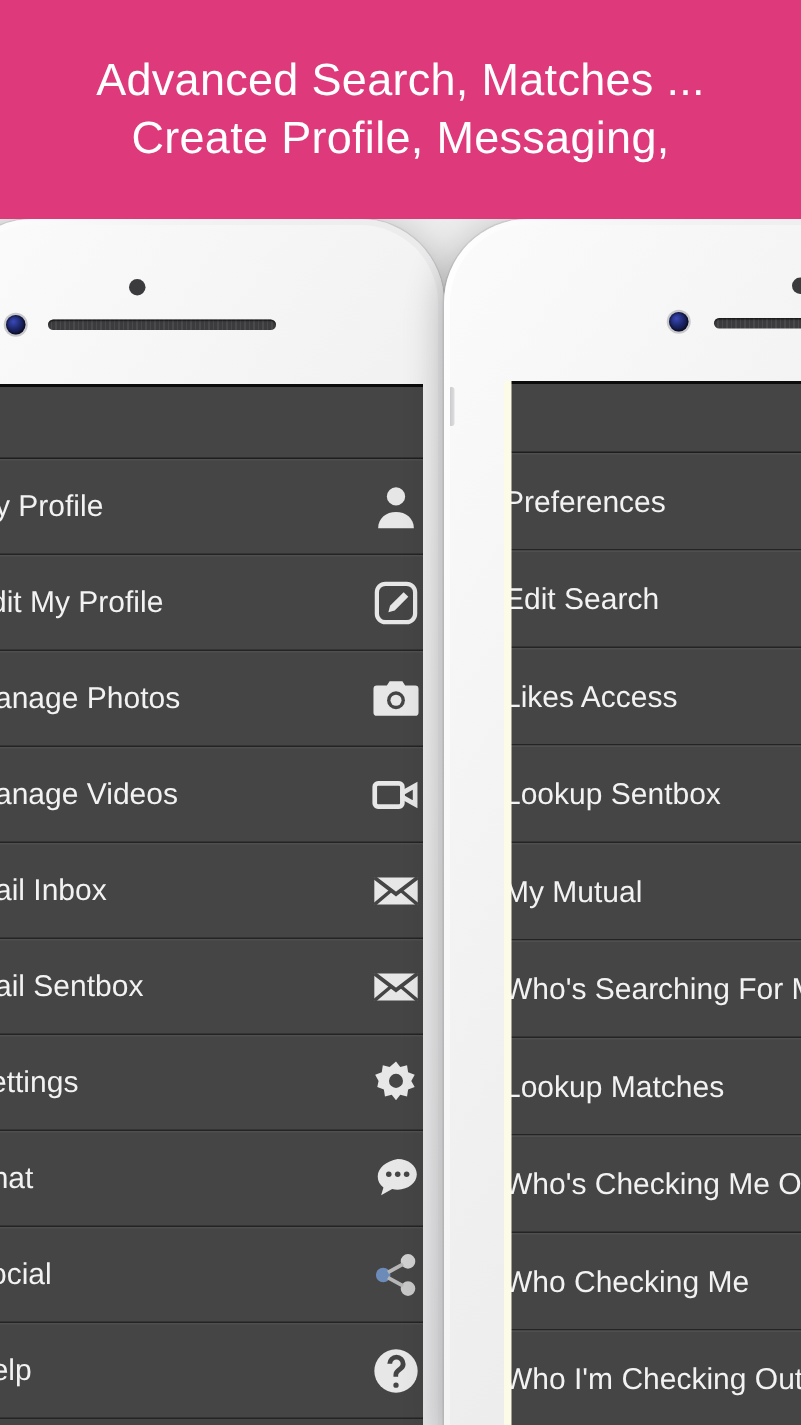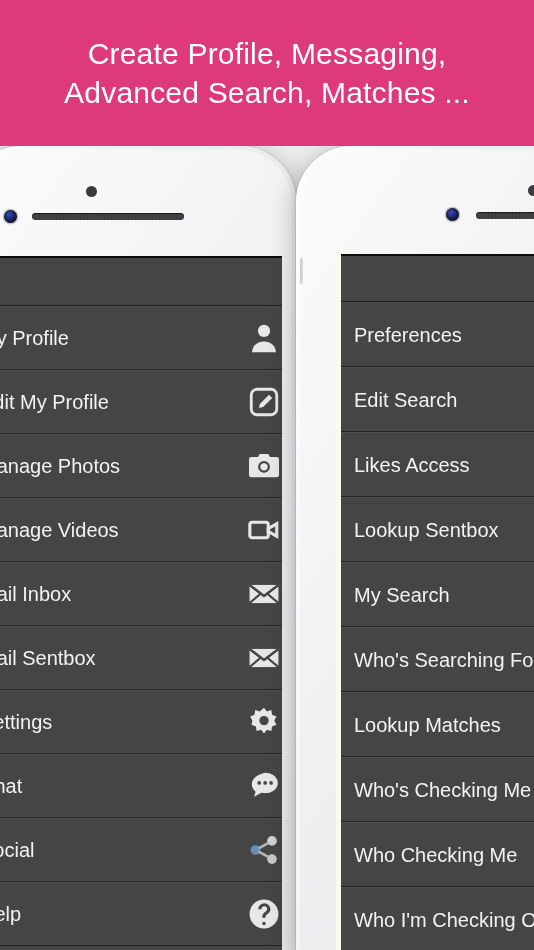--- a/index.html
+++ b/index.html
@@ -99,34 +99,34 @@
   #phone-left { left:-34px; top:146px; width:330px; height:810px; }
   #phone-left .screen { left:-2px; top:106px; width:314px; height:704px; }
   #phone-left .menu-row { height:64px; }
   #phone-left .menu-label { padding-left:12px; }
   #phone-left .menu-icon { right:-4px; top:50%; transform:translateY(-50%); width:44px; height:44px; }
 
   
   #phone-right { left:296px; top:146px; width:330px; height:810px; z-index:20; }
   #phone-right .screen { left:36px; top:104px; width:294px; height:706px; }
   #phone-right .menu-row { height:65px; }
-  #phone-right .menu-label { padding-left:18px; }
+  #phone-right .menu-label { }
   .screen-edge-strip {
     position:absolute; left:0; top:0; width:5px; height:100%;
     background:#fbfbe8; z-index:5;
   }
 </style>
 </head>
 <body>
 
 <div id="stage">
 
   <div class="banner">
+    <div class="banner-line">Advanced Search, Matches ...</div>
     <div class="banner-line">Create Profile, Messaging,</div>
-    <div class="banner-line">Advanced Search, Matches ...</div>
   </div>
 
   <div class="phone" id="phone-left">
     <div class="phone-inner">
 
       <div class="sensor" style="left:116px; top:36px;"></div>
       <div class="cam" style="left:34px;  top:60px;"></div>
       <div class="speaker" style="left:62px; top:63px; width:152px;"></div>
 
       <div class="screen">
@@ -253,21 +253,21 @@
             <div class="menu-row">
               <span class="menu-label">Edit Search</span>
             </div>
             <div class="menu-row">
               <span class="menu-label">Likes Access</span>
             </div>
             <div class="menu-row">
               <span class="menu-label">Lookup Sentbox</span>
             </div>
             <div class="menu-row">
-              <span class="menu-label">My Search</span>
+              <span class="menu-label">My Mutual</span>
             </div>
             <div class="menu-row">
               <span class="menu-label">Who's Searching For Me</span>
             </div>
             <div class="menu-row">
               <span class="menu-label">Lookup Matches</span>
             </div>
             <div class="menu-row">
               <span class="menu-label">Who's Checking Me Out</span>
             </div>

